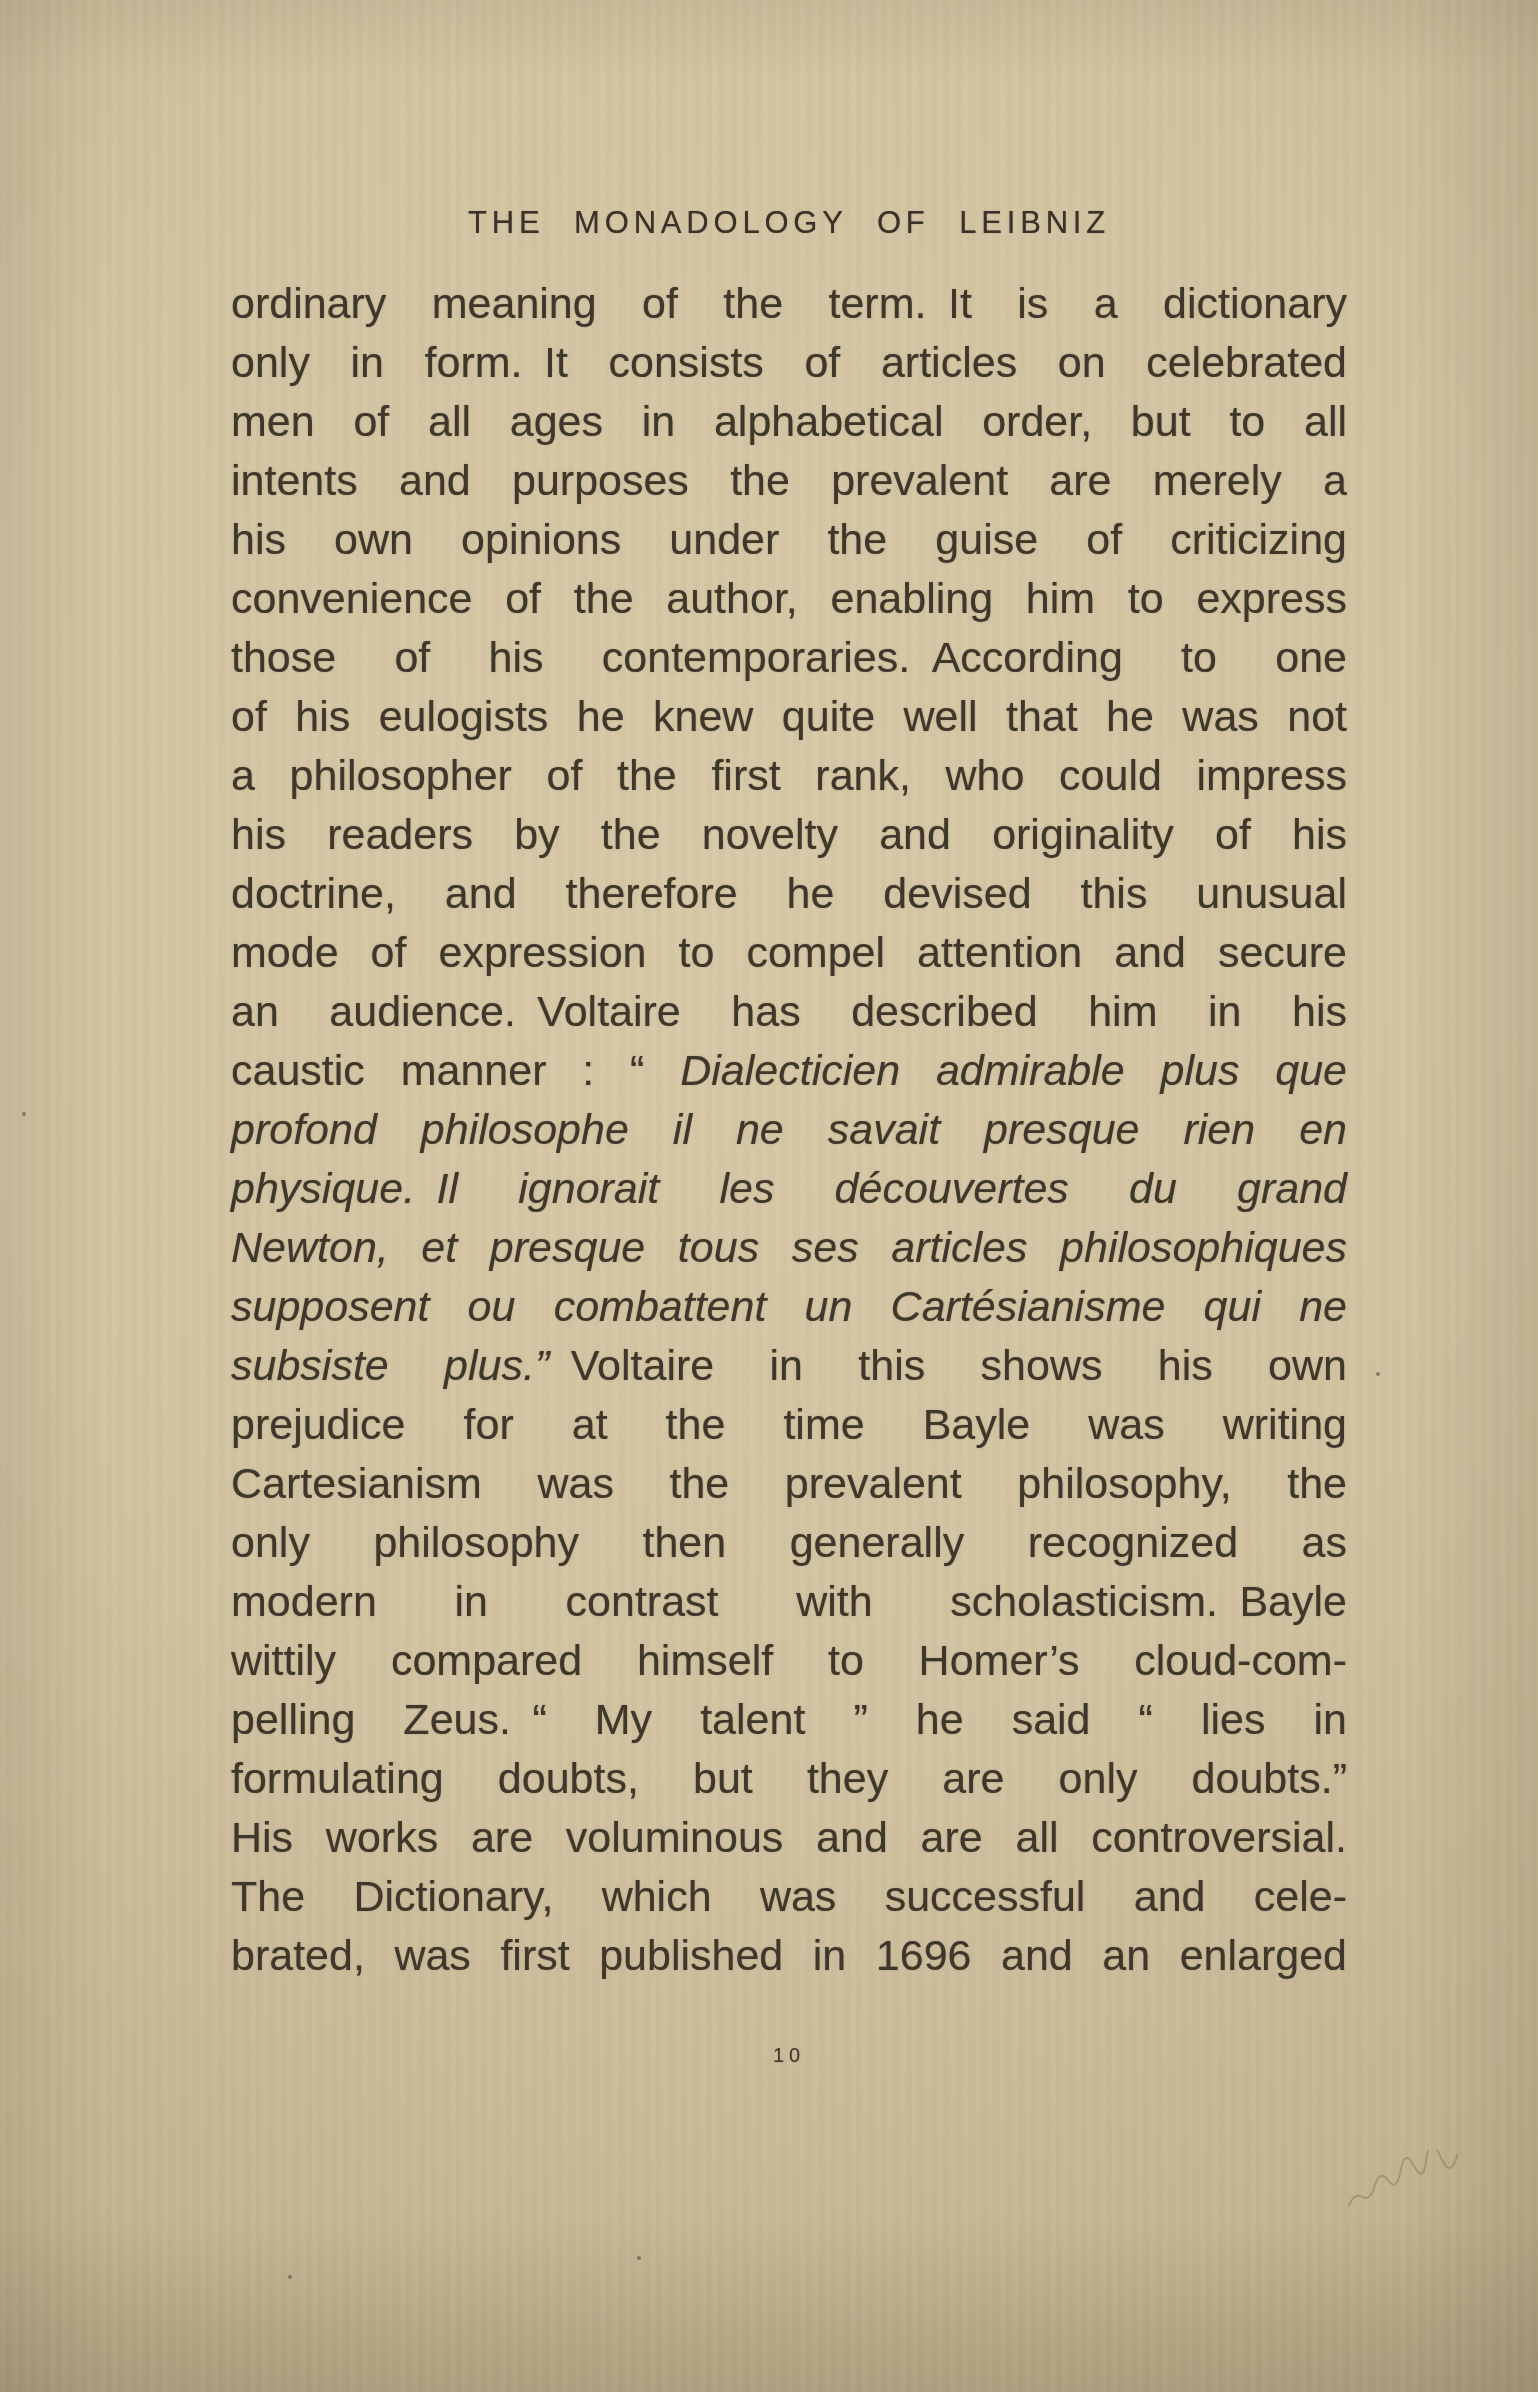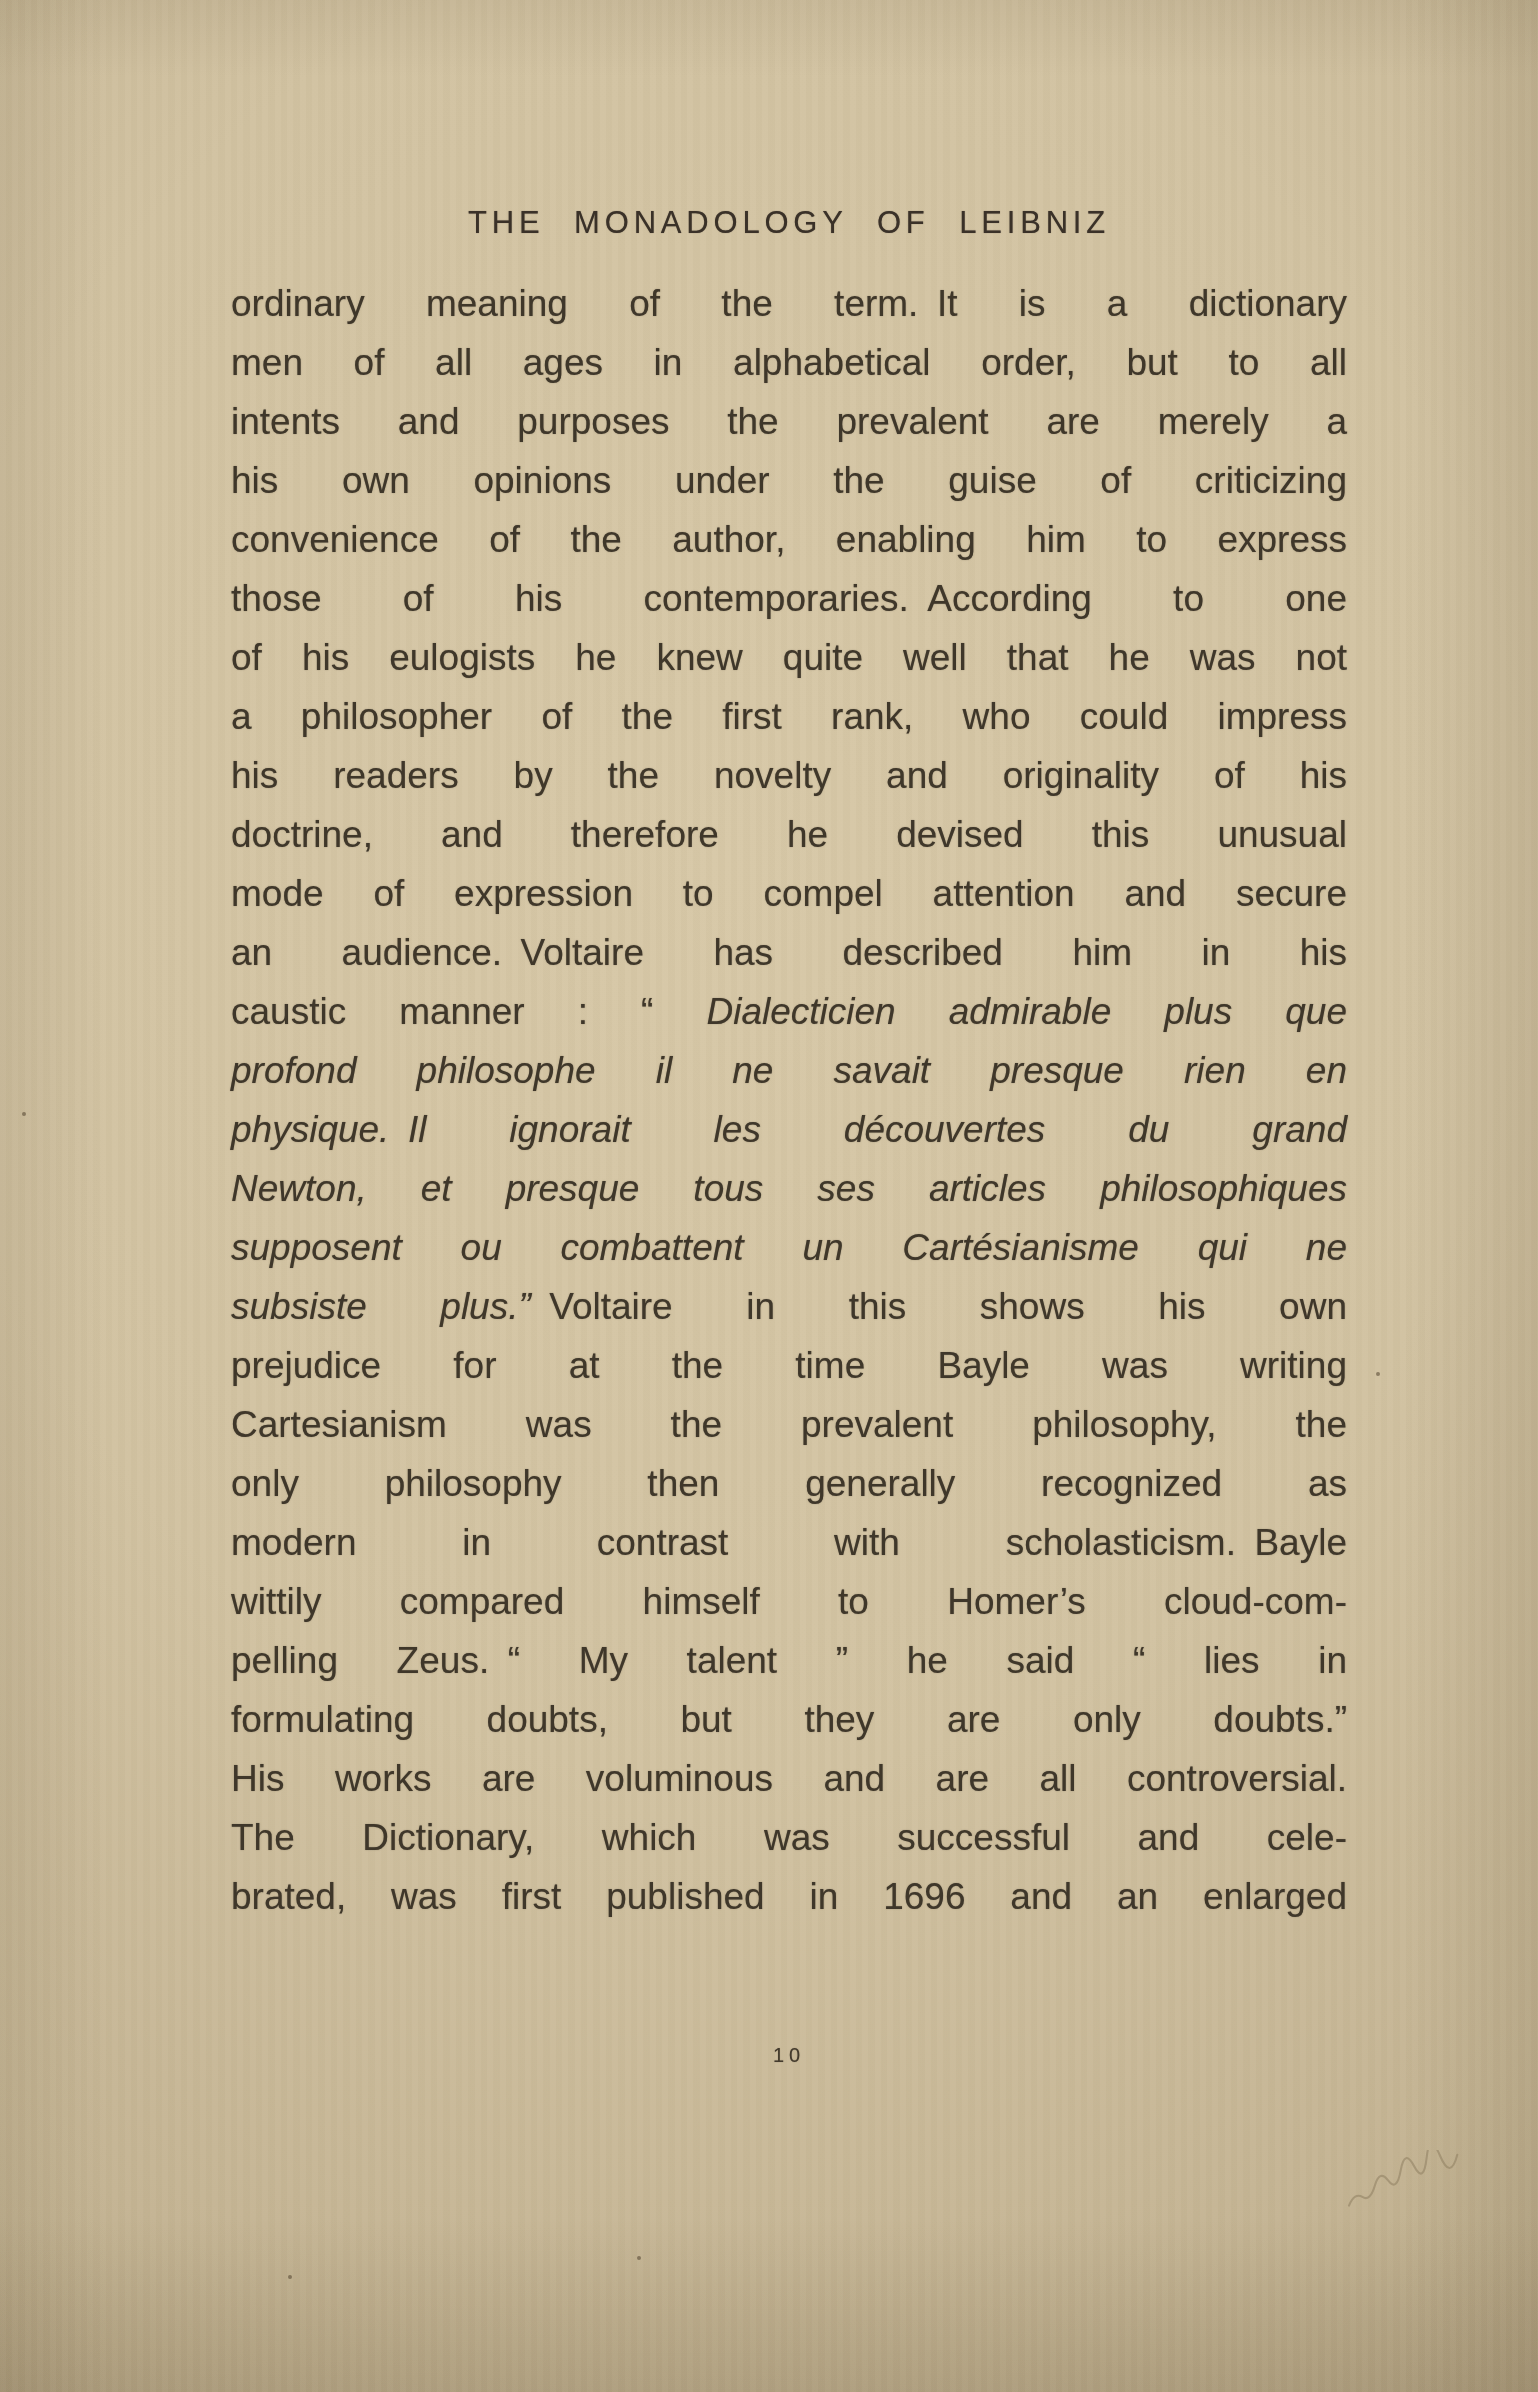--- a/index.html
+++ b/index.html
@@ -23,21 +23,21 @@
   }
   .running-head{
     position:absolute;left:231px;top:205px;width:1116px;
     text-align:center;
     font-size:31px;letter-spacing:4.8px;word-spacing:16.3px;
     color:#3a3128;
     text-shadow:0 0 1px rgba(58,49,40,.55);
   }
   .body-text{
     position:absolute;left:231px;top:274px;width:1116px;
-    font-size:37px;line-height:59px;
+    font-size:43px;line-height:59px;
     color:#3f372a;
     text-shadow:0 0 1.2px rgba(63,55,42,.5);
   }
   .line{
     text-align:justify;
     text-align-last:justify;
     -moz-text-align-last:justify;
     height:59px;overflow:visible;white-space:normal;
   }
   .it{font-style:italic;}
@@ -60,20 +60,21 @@
 </head>
 <body>
 
 <div class="page">
   <div class="grain"></div>
 
   <div class="running-head">THE MONADOLOGY OF LEIBNIZ</div>
 
   <div class="body-text">
       <div class="line"><span>ordinary meaning of the term. It is a dictionary</span></div>
+      <div class="line"><span>only in form. It consists of articles on celebrated</span></div>
       <div class="line"><span>men of all ages in alphabetical order, but to all</span></div>
       <div class="line"><span>intents and purposes the prevalent are merely a</span></div>
       <div class="line"><span>his own opinions under the guise of criticizing</span></div>
       <div class="line"><span>convenience of the author, enabling him to express</span></div>
       <div class="line"><span>those of his contemporaries. According to one</span></div>
       <div class="line"><span>of his eulogists he knew quite well that he was not</span></div>
       <div class="line"><span>a philosopher of the first rank, who could impress</span></div>
       <div class="line"><span>his readers by the novelty and originality of his</span></div>
       <div class="line"><span>doctrine, and therefore he devised this unusual</span></div>
       <div class="line"><span>mode of expression to compel attention and secure</span></div>

